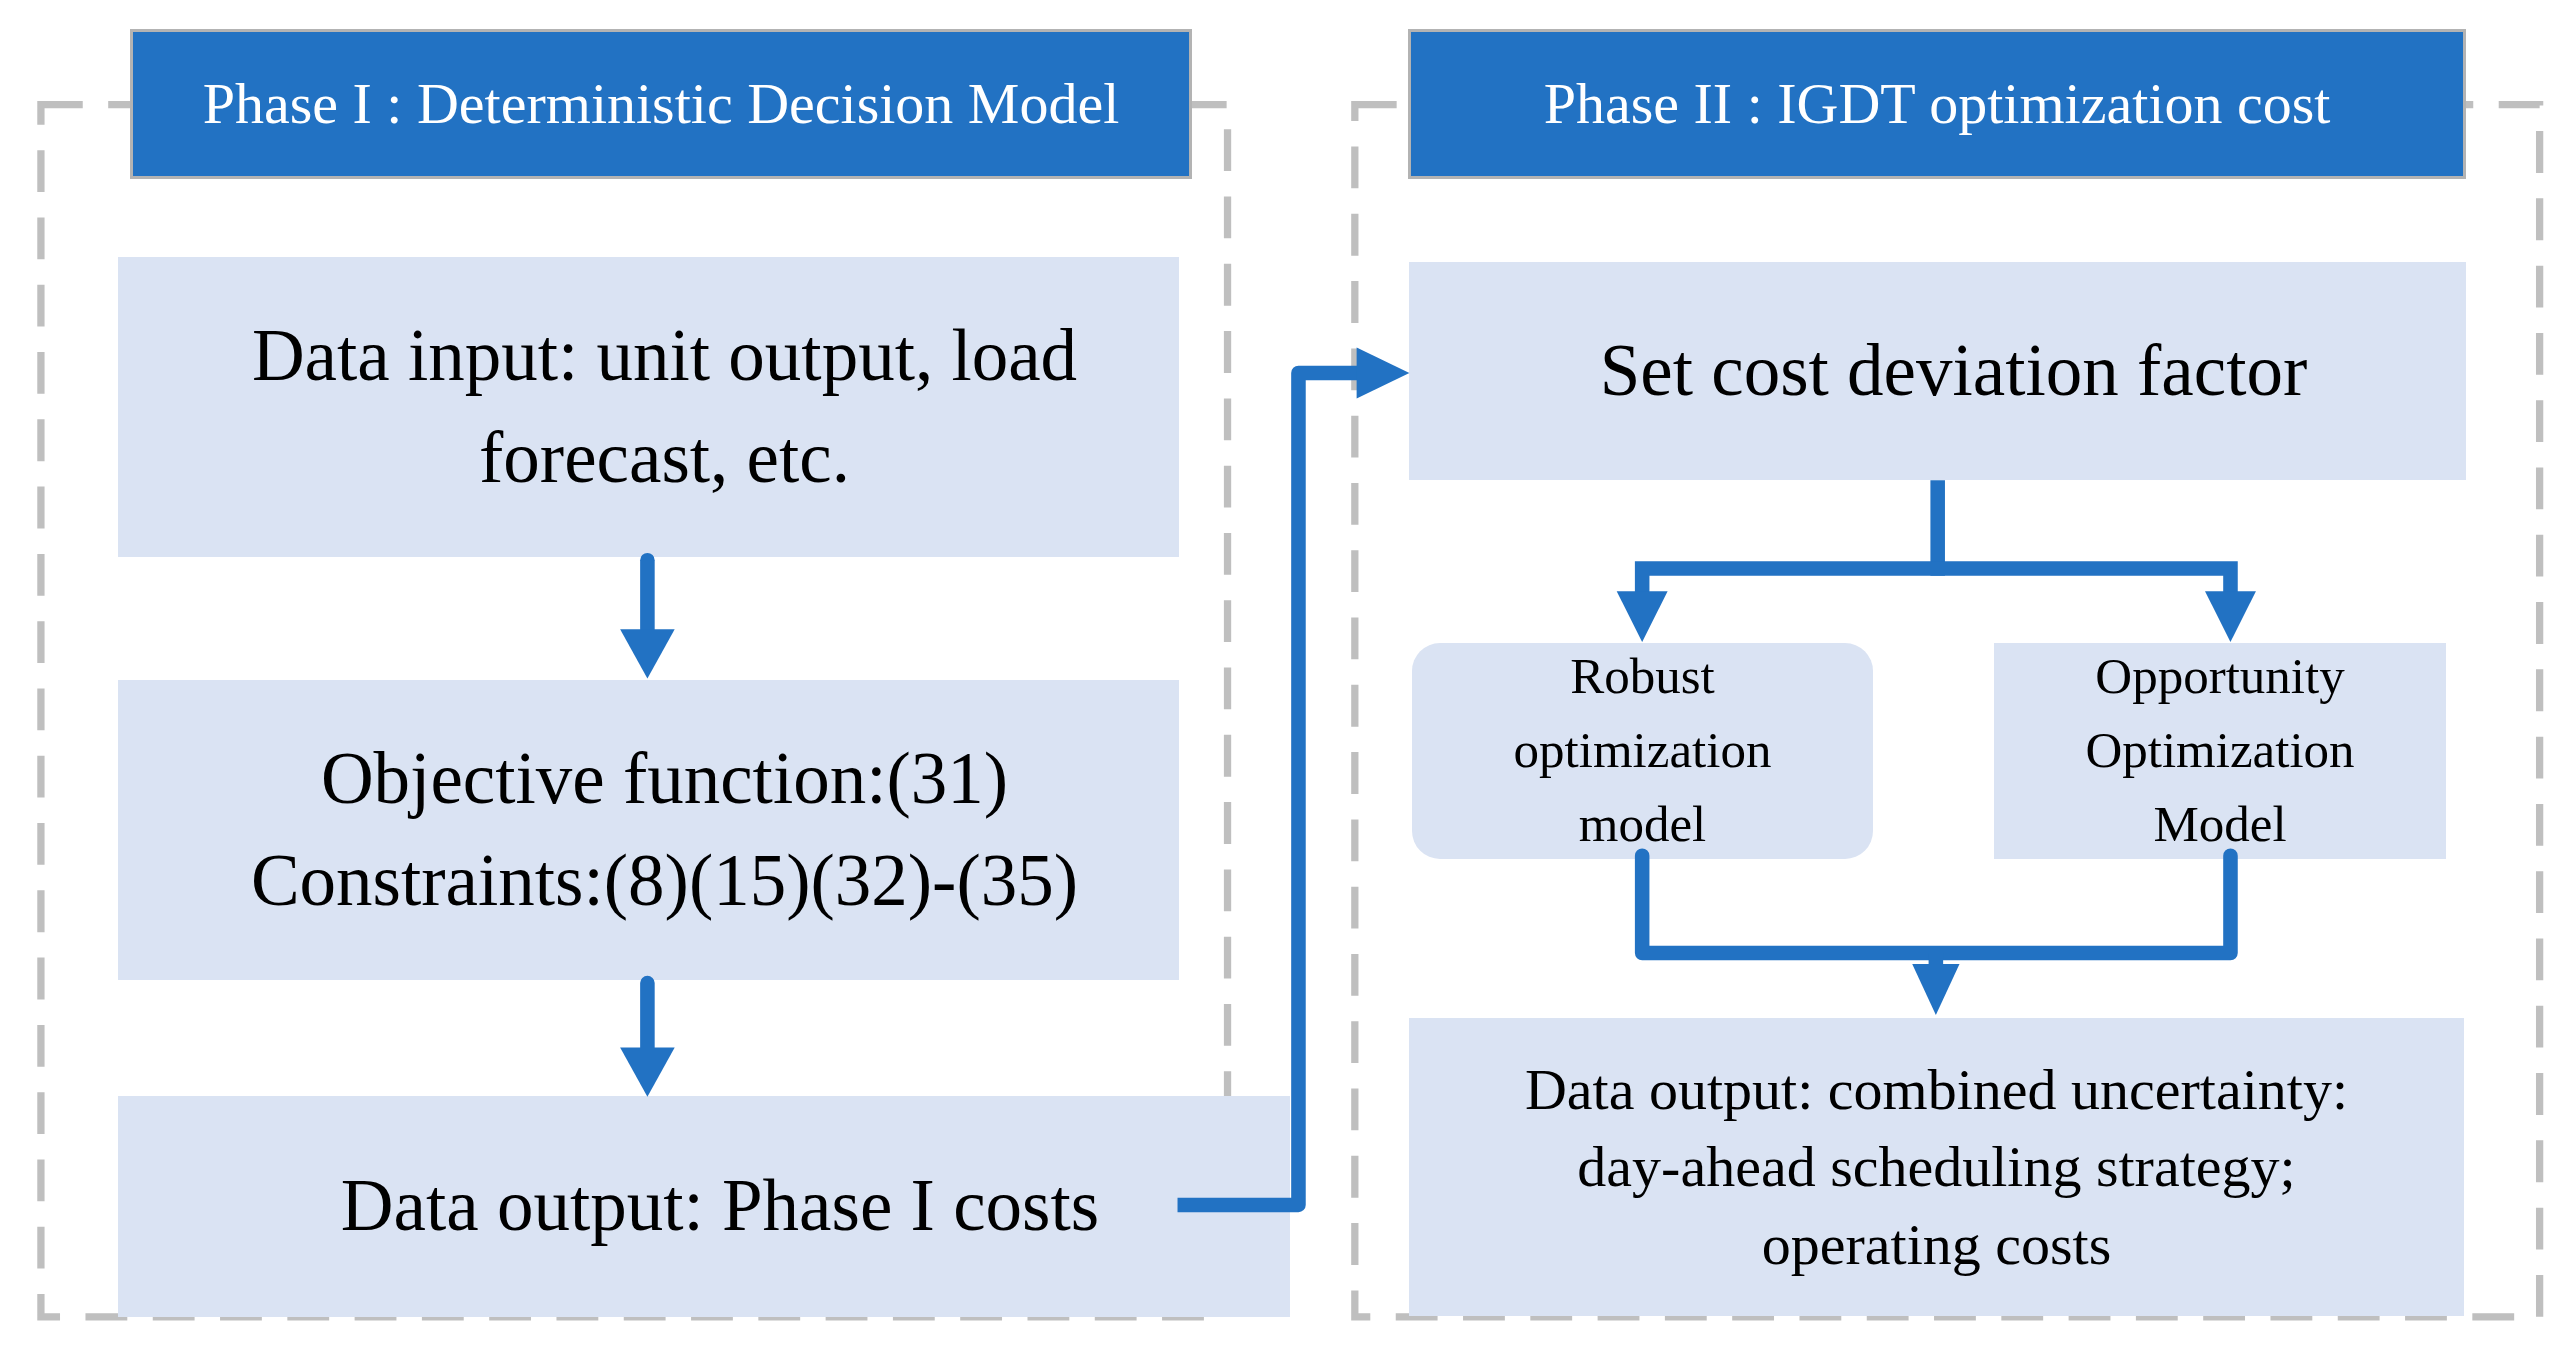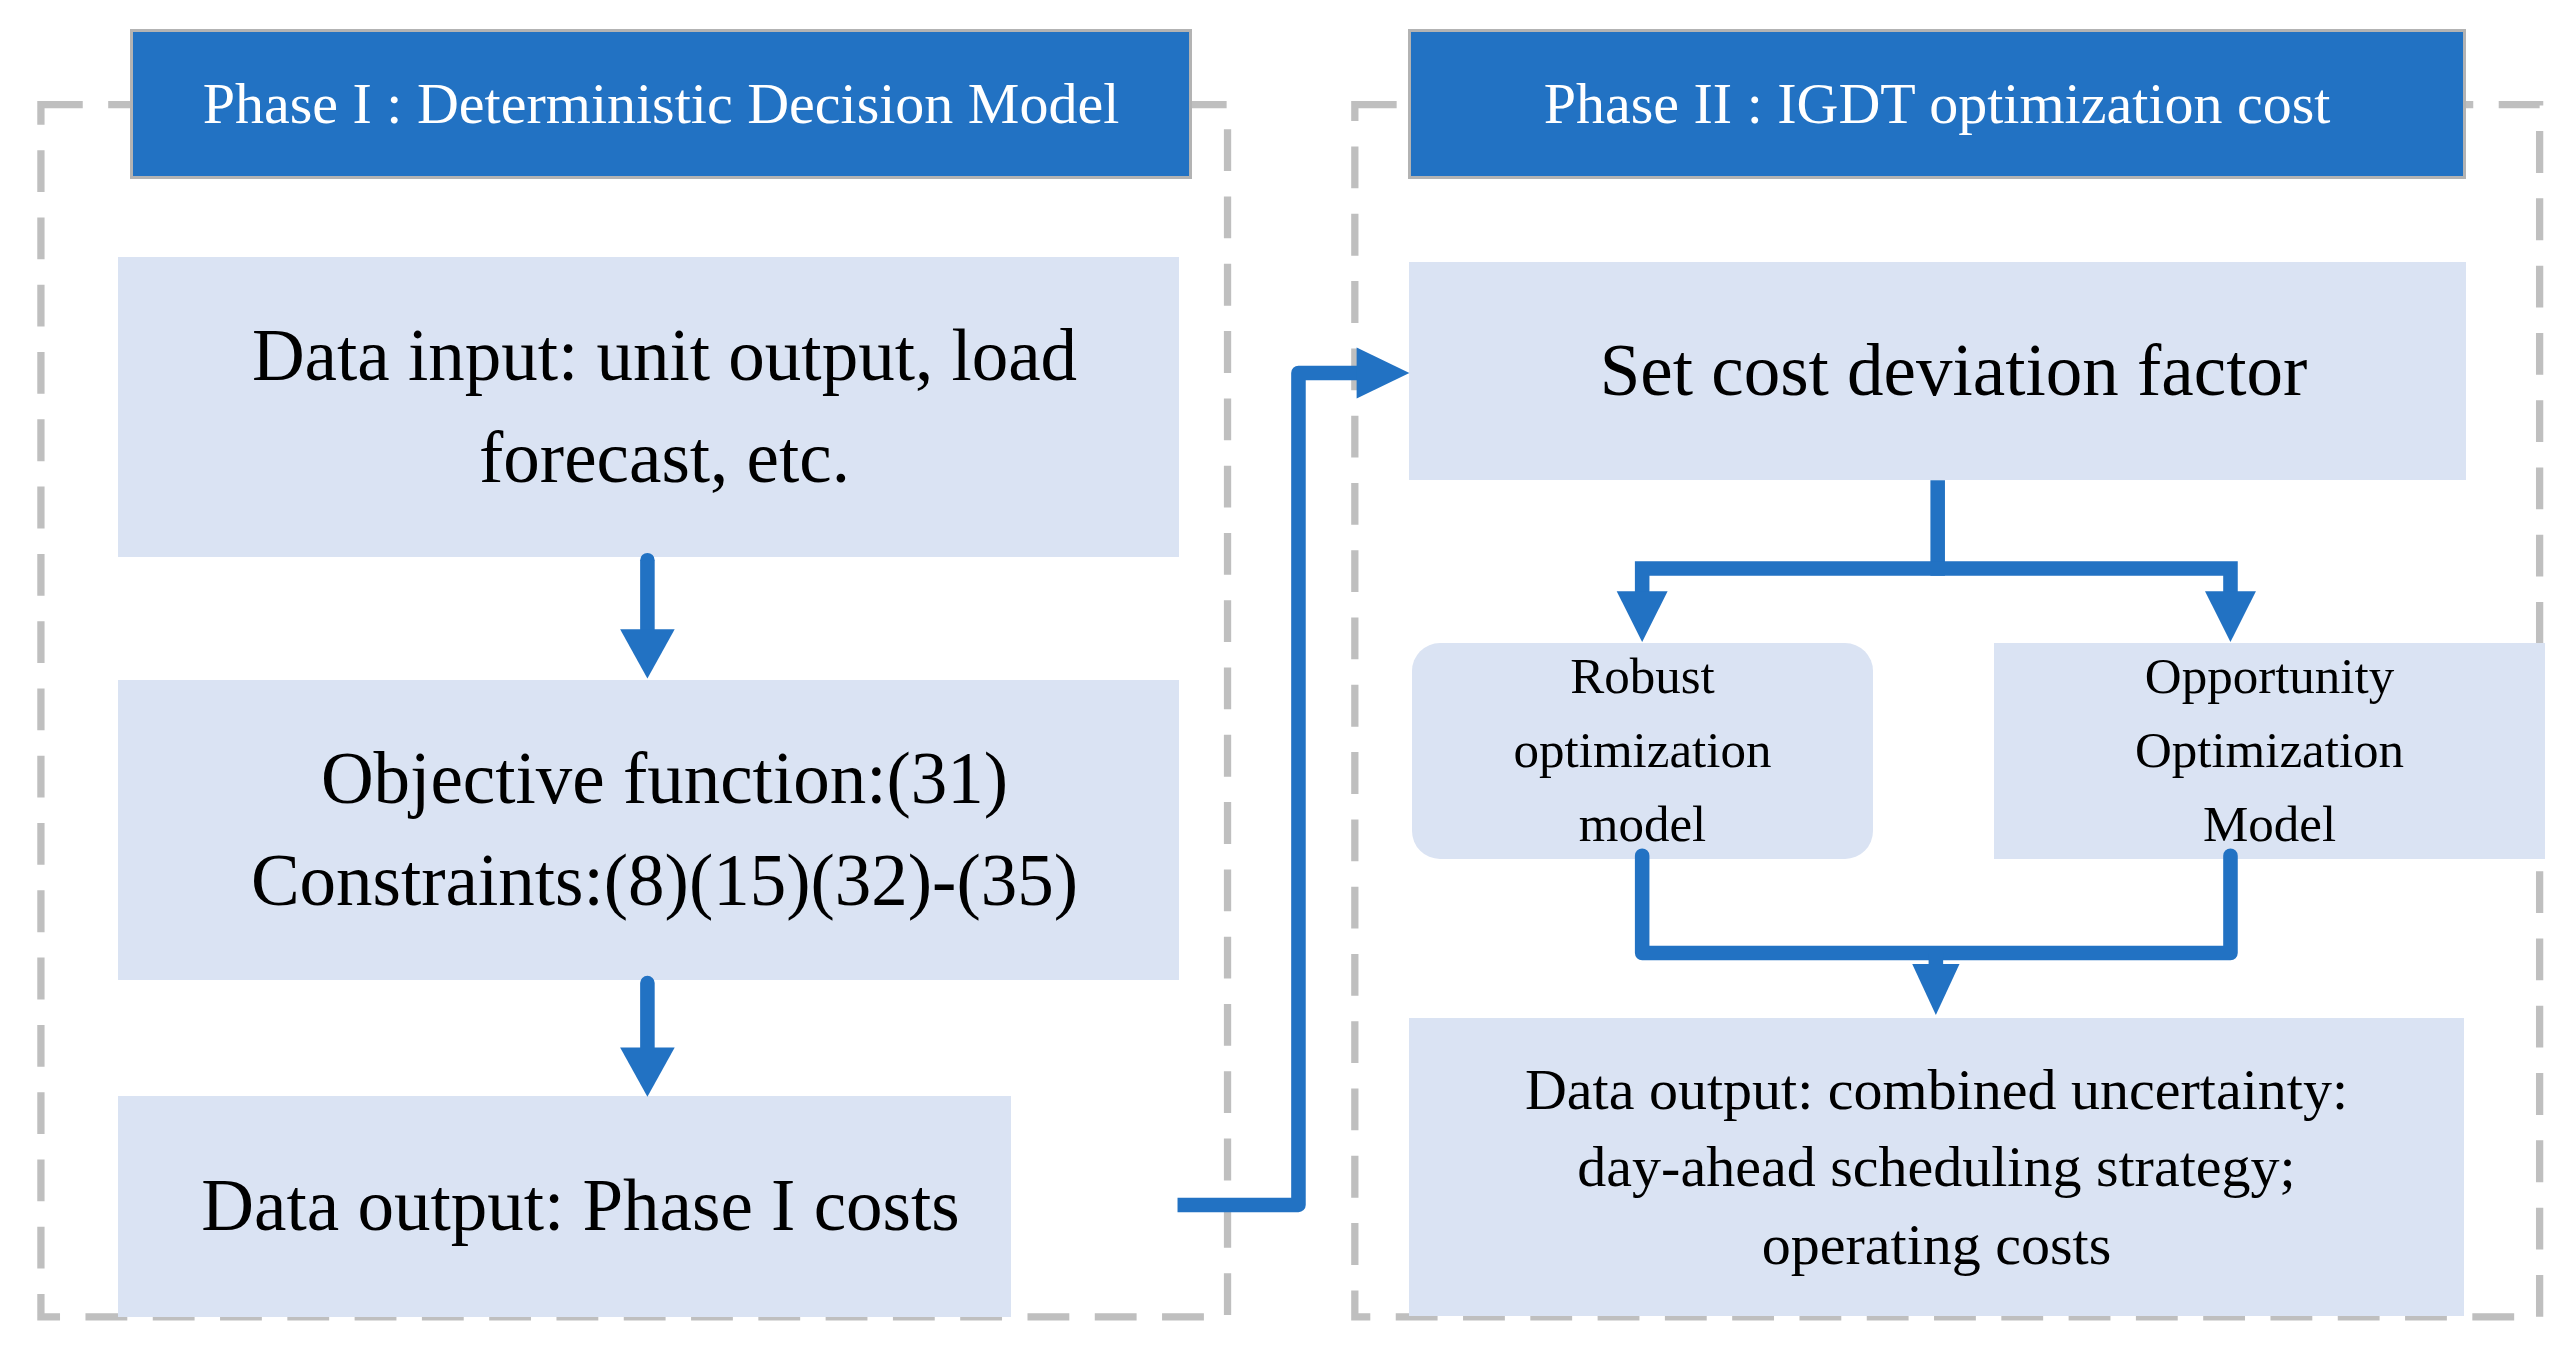--- a/index.html
+++ b/index.html
@@ -38,31 +38,31 @@
   </svg>
 
   <div class="node title-bar" style="left:118px;top:29px;width:1062px;height:150px;margin-left:12px;">Phase I : Deterministic Decision Model</div>
 
   <div class="node fill fs-big" style="left:118px;top:257px;width:1061px;height:300px;">Data input: unit output, load
 forecast, etc.</div>
 
   <div class="node fill fs-big" style="left:118px;top:680px;width:1061px;height:300px;">Objective function:(31)
 Constraints:(8)(15)(32)-(35)</div>
 
-  <div class="node fill fs-big" style="left:118px;top:1096px;width:893px;height:221px;">Data output: Phase I costs</div>
+  <div class="node fill fs-big" style="left:118px;top:1096px;width:1172px;height:221px;">Data output: Phase I costs</div>
 
   <div class="node title-bar" style="left:1408px;top:29px;width:1058px;height:150px;">Phase II : IGDT optimization cost</div>
 
   <div class="node fill fs-big" style="left:1409px;top:262px;width:1057px;height:218px;">Set cost deviation factor</div>
 
   <div class="node fill fs-mid" style="left:1412px;top:643px;width:461px;height:216px;border-radius:28px;">Robust
 optimization
 model</div>
 
-  <div class="node fill fs-mid" style="left:1994px;top:643px;width:551px;height:216px;">Opportunity
+  <div class="node fill fs-mid" style="left:1994px;top:643px;width:452px;height:216px;">Opportunity
 Optimization
 Model</div>
 
   <div class="node fill fs-out" style="left:1409px;top:1018px;width:1055px;height:298px;">Data output: combined uncertainty:
 day-ahead scheduling strategy;
 operating costs</div>
 
   <svg class="layer front" viewBox="0 0 2833 1491">
 
     <g>

